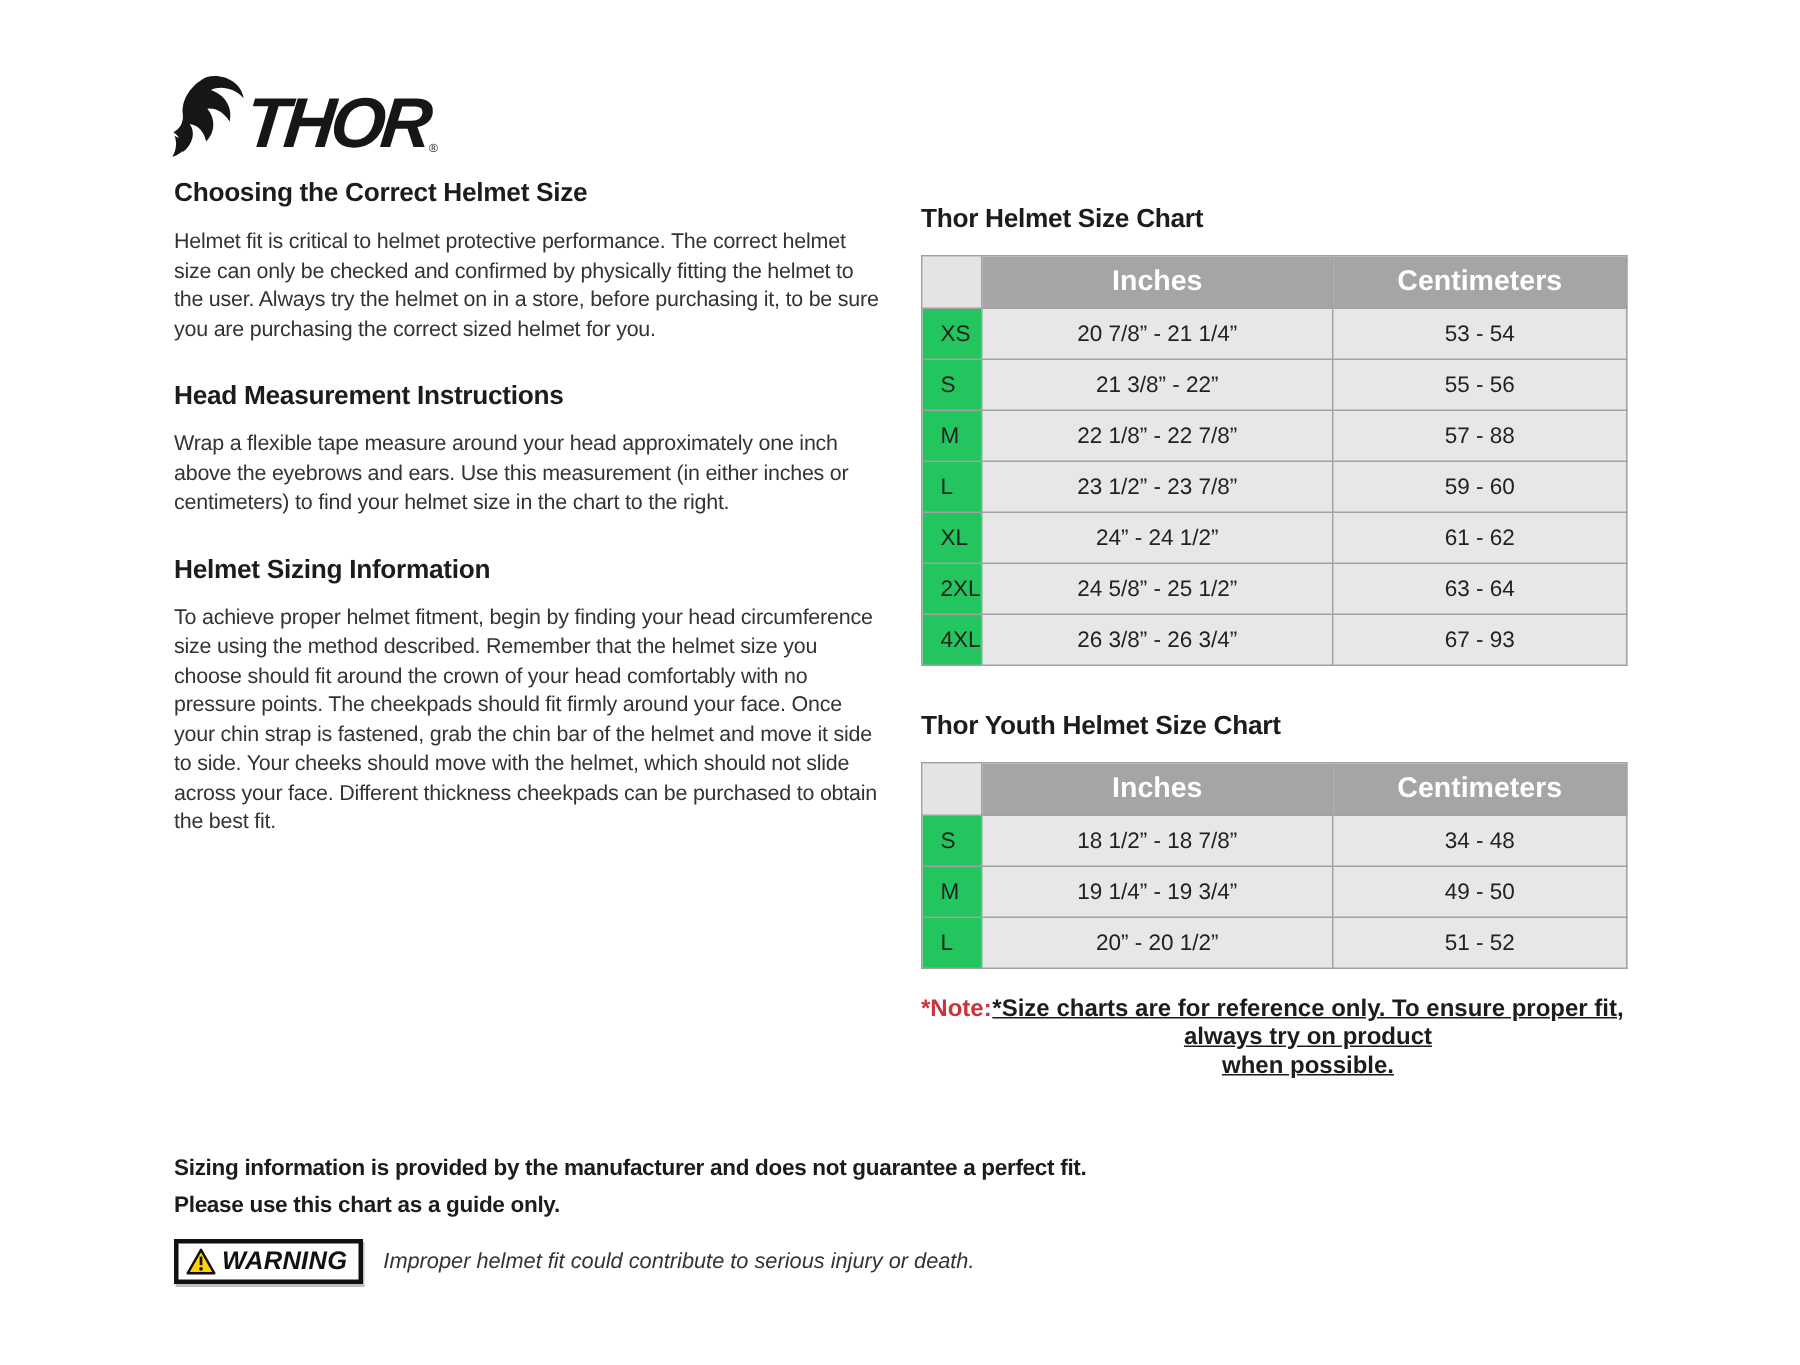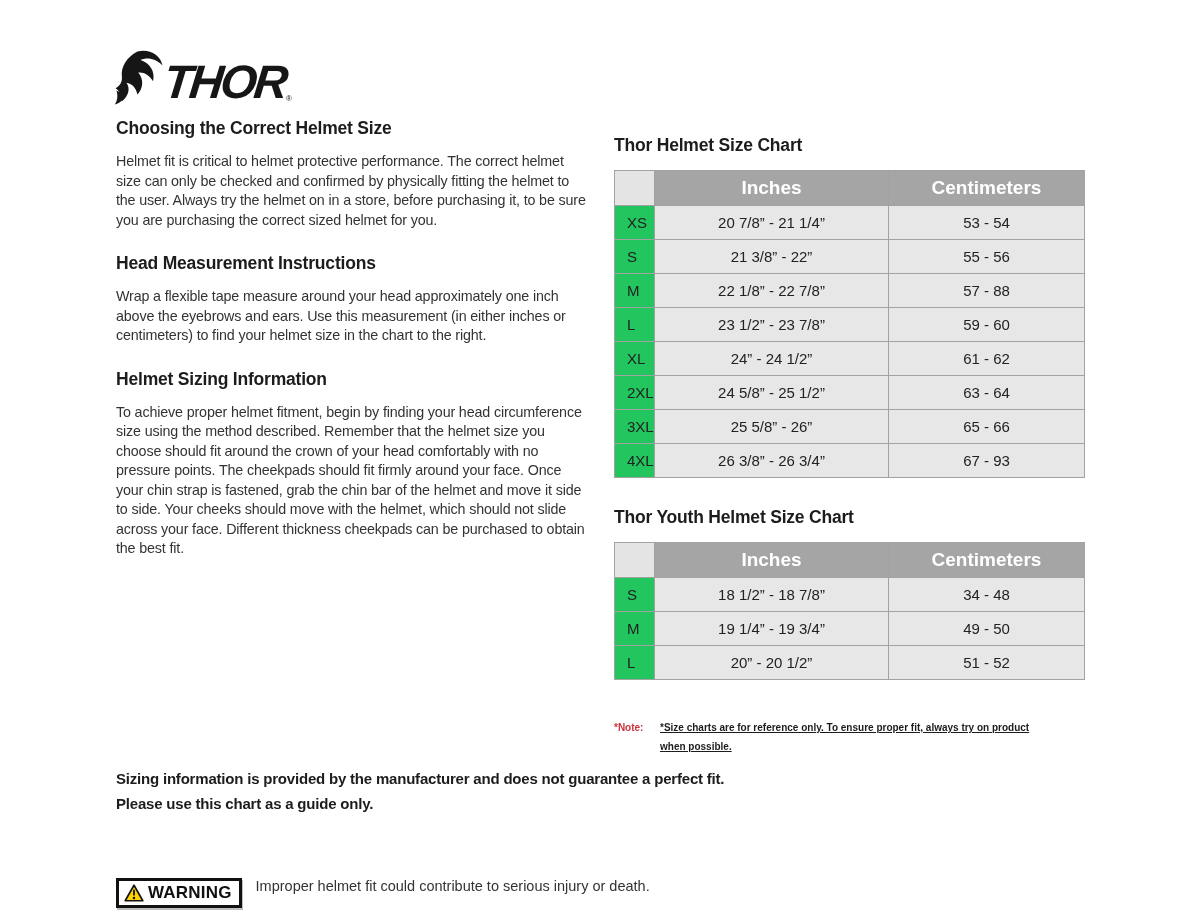--- a/index.html
+++ b/index.html
@@ -37,28 +37,28 @@
   .size-table th,.size-table td{border:1px solid #a2a2a2;padding:0;}
   .size-table thead th{
     height:34px;background:#a5a5a5;color:#ffffff;
     font-size:19px;font-weight:bold;text-align:center;
   }
   .size-table thead th.corner{background:#e4e4e4;}
   .size-table td{height:33px;background:#e7e7e7;font-size:15px;color:#222;text-align:center;}
   .size-table td.size-cell{background:#22c55e;text-align:left;padding-left:12px;}
   .frac{font-size:15px;}
   
-  .note{display:flex;margin-top:38px;font-weight:bold;font-size:10px;line-height:19px;}
+  .note{display:flex;margin-top:17px;font-weight:bold;font-size:16px;line-height:19px;text-align:center;}
   .note-label{color:#cb333b;width:46px;flex-shrink:0;}
   .note-text{color:#1c1c1c;}
   .note-text span{display:block;text-decoration:underline;}
   
   .disclaimer{position:absolute;left:116px;top:766px;width:960px;}
   .disclaimer p{margin:0;font-size:15px;line-height:25px;font-weight:bold;color:#1c1c1c;letter-spacing:-0.2px;}
-  .warning-row{position:absolute;left:116px;top:878px;display:flex;}
+  .warning-row{position:absolute;left:116px;top:826px;display:flex;align-items:center;font-style:italic;}
   .warning-box{
     display:inline-flex;align-items:center;gap:4px;
     border:3px solid #111;background:#fff;padding:2px 7px 2px 5px;
     box-shadow:1px 2px 0 rgba(0,0,0,0.25);
   }
   .warning-box .wlabel{font-size:17px;font-weight:bold;color:#111;letter-spacing:0.2px;}
   .warning-text{margin-left:14px;font-size:14.5px;color:#333;}
 </style>
 </head>
 <body>
@@ -127,25 +127,20 @@
           </tr>
           <tr>
             <td class="size-cell">XL</td>
             <td>24” - 24 <span class="frac">1/2</span>”</td>
             <td>61 - 62</td>
           </tr>
           <tr>
             <td class="size-cell">2XL</td>
             <td>24 <span class="frac">5/8</span>” - 25 <span class="frac">1/2</span>”</td>
             <td>63 - 64</td>
-          </tr>
-          <tr>
-            <td class="size-cell">3XL</td>
-            <td>25 <span class="frac">5/8</span>” - 26”</td>
-            <td>65 - 66</td>
           </tr>
           <tr>
             <td class="size-cell">4XL</td>
             <td>26 <span class="frac">3/8</span>” - 26 <span class="frac">3/4</span>”</td>
             <td>67 - 93</td>
           </tr>
         </tbody>
     </table>
 
     <h2 class="sec-h youth">Thor Youth Helmet Size Chart</h2>

